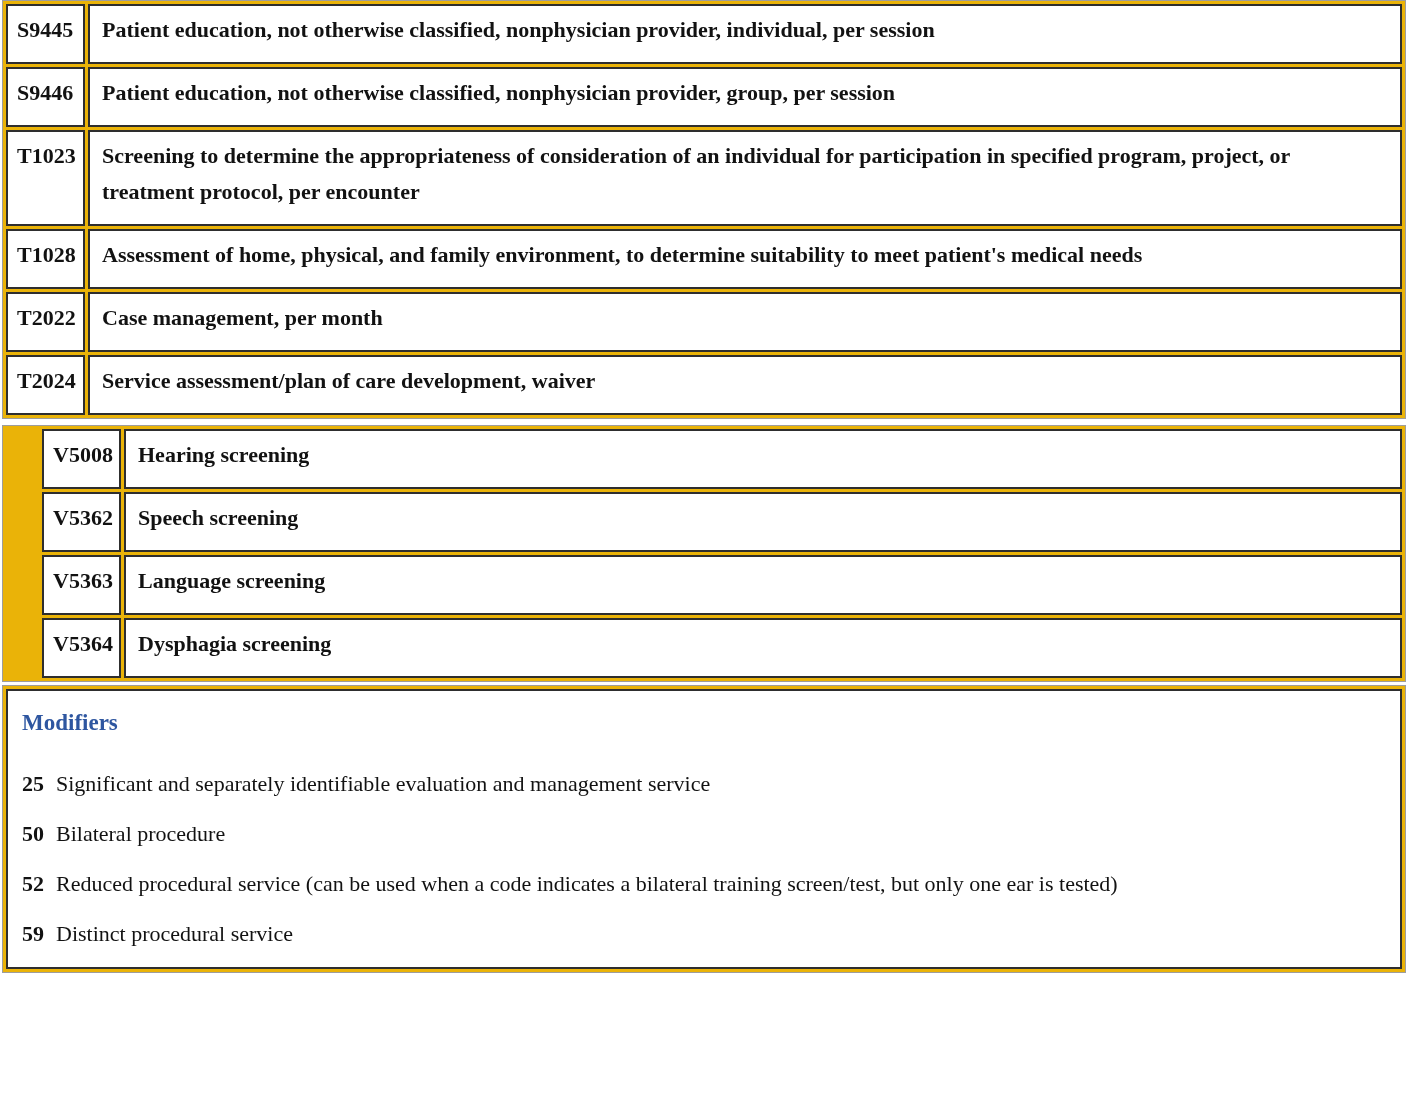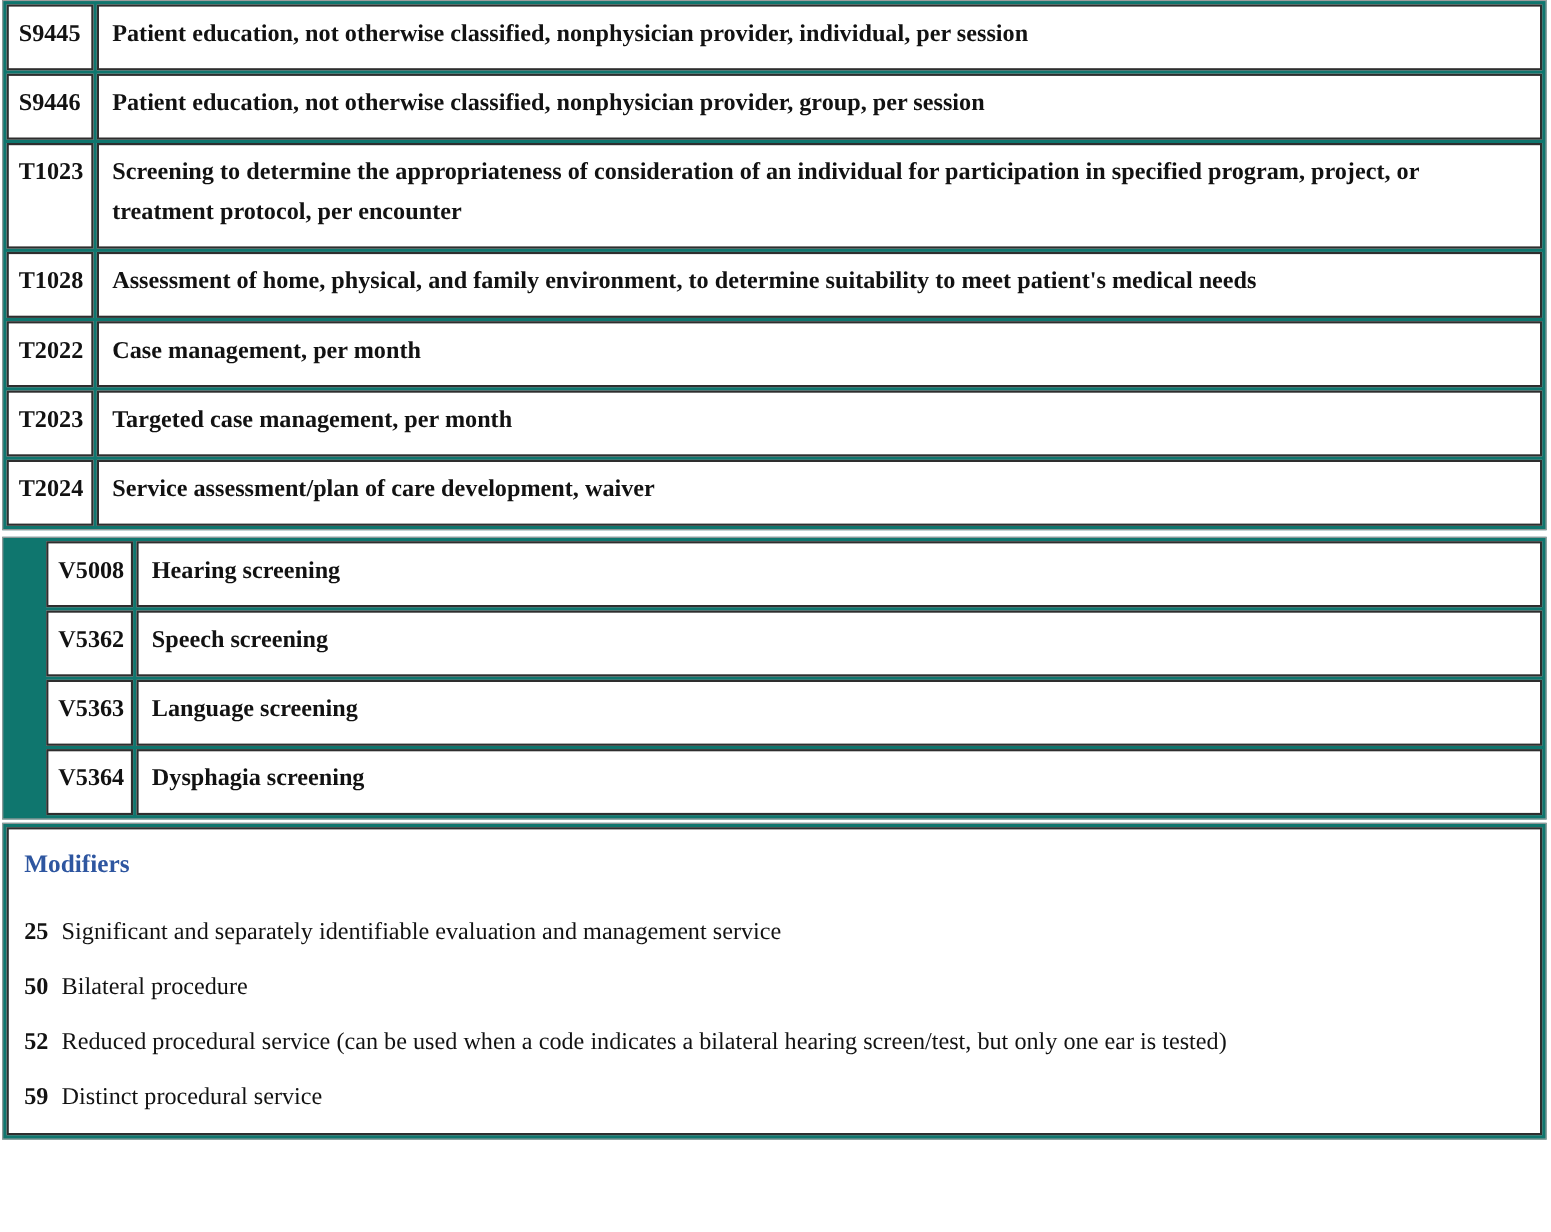--- a/index.html
+++ b/index.html
@@ -12,21 +12,21 @@
   .page {
     width: 1410px;
     height: 1120px;
     overflow: hidden;
     background: #ffffff;
     position: relative;
   }
   table.grid {
     border-collapse: separate;
     border-spacing: 3px;
-    background: #0f766e;          
+    background: #eab308;          
     border: 1px solid #9d9d9d;    
     width: 1404px;
     margin-left: 2px;
     table-layout: fixed;
   }
   table.grid td {
     background: #ffffff;
     border: 2px solid #2e2e2e;
     vertical-align: top;
     font-size: 22px;
@@ -85,24 +85,20 @@
       </tr>
       <tr>
         <td class="code-cell">T1028</td>
         <td class="desc-cell">Assessment of home, physical, and family environment, to determine suitability to meet patient's medical needs</td>
       </tr>
       <tr>
         <td class="code-cell">T2022</td>
         <td class="desc-cell">Case management, per month</td>
       </tr>
       <tr>
-        <td class="code-cell">T2023</td>
-        <td class="desc-cell">Targeted case management, per month</td>
-      </tr>
-      <tr>
         <td class="code-cell">T2024</td>
         <td class="desc-cell">Service assessment/plan of care development, waiver</td>
       </tr>
     </tbody>
   </table>
 
   <table class="grid" id="codes-table-2">
     <tbody>
       <tr>
         <td class="code-cell">V5008</td>
@@ -128,21 +124,21 @@
       <tr>
         <td class="modifiers-cell">
           <h2 class="modifiers-heading">Modifiers</h2>
           <p class="modifier-item">
             <span class="modifier-code">25</span><span>Significant and separately identifiable evaluation and management service</span>
           </p>
           <p class="modifier-item">
             <span class="modifier-code">50</span><span>Bilateral procedure</span>
           </p>
           <p class="modifier-item">
-            <span class="modifier-code">52</span><span>Reduced procedural service (can be used when a code indicates a bilateral hearing screen/test, but only one ear is tested)</span>
+            <span class="modifier-code">52</span><span>Reduced procedural service (can be used when a code indicates a bilateral training screen/test, but only one ear is tested)</span>
           </p>
           <p class="modifier-item">
             <span class="modifier-code">59</span><span>Distinct procedural service</span>
           </p>
         </td>
       </tr>
     </tbody>
   </table>
 
 </div>

